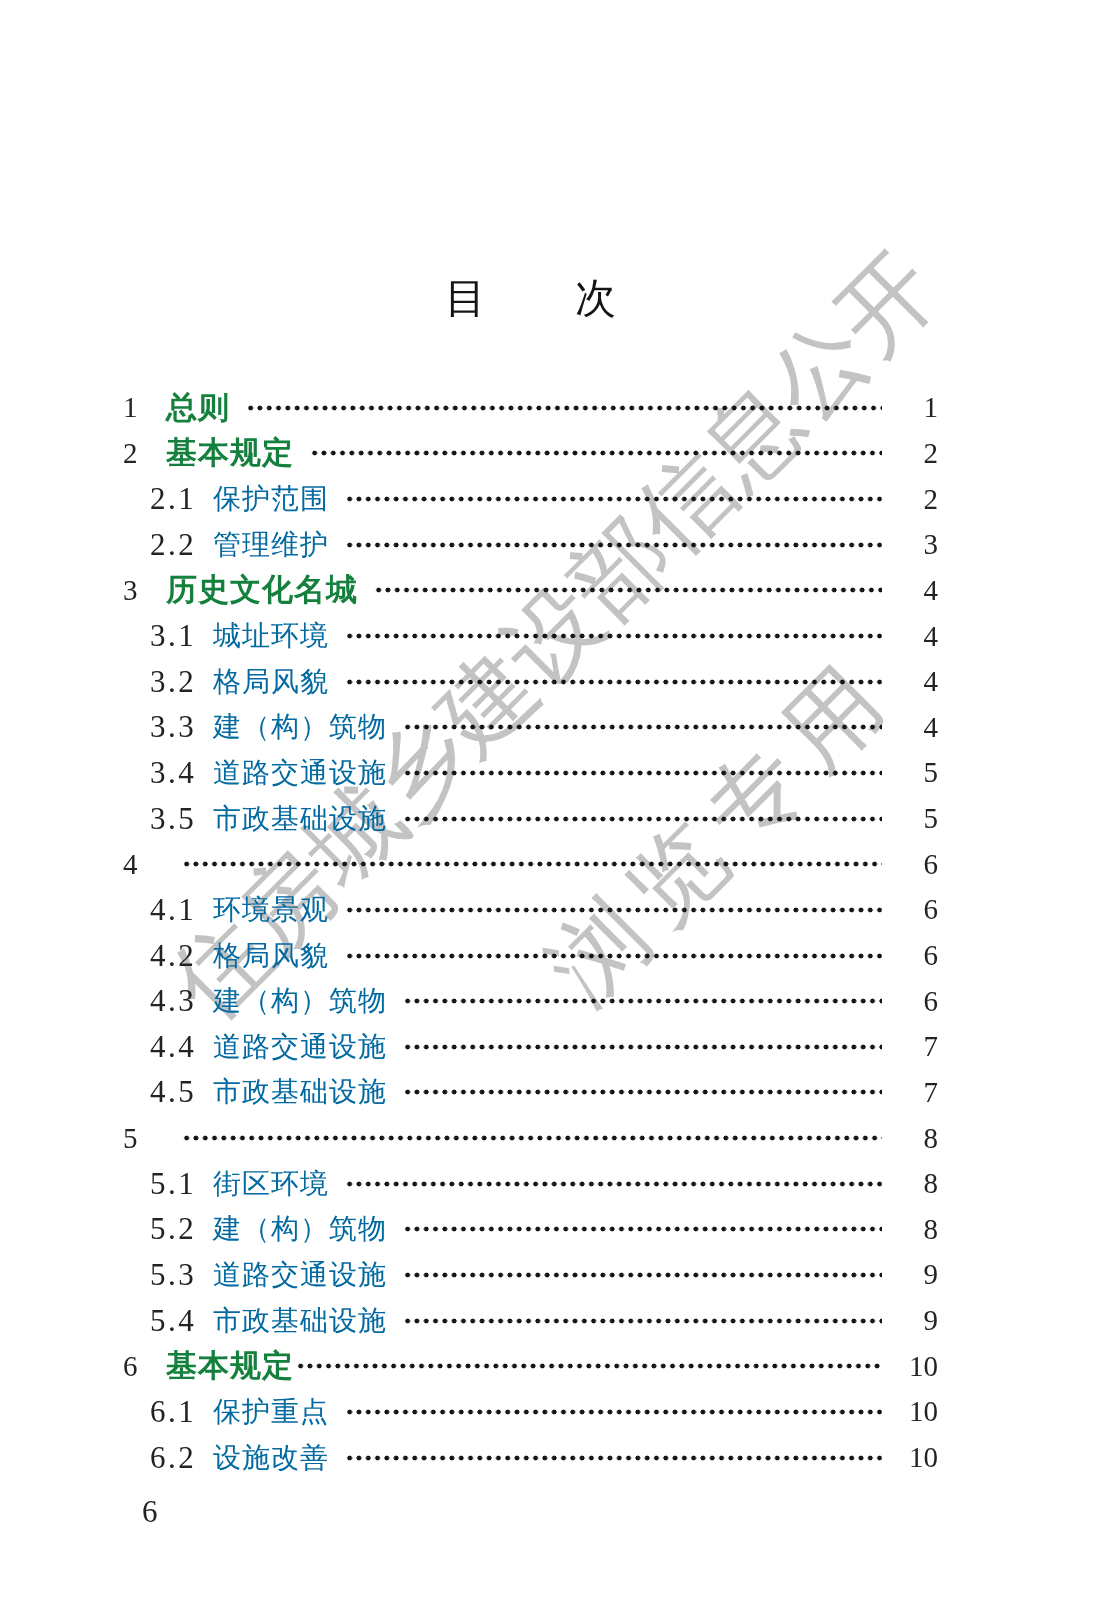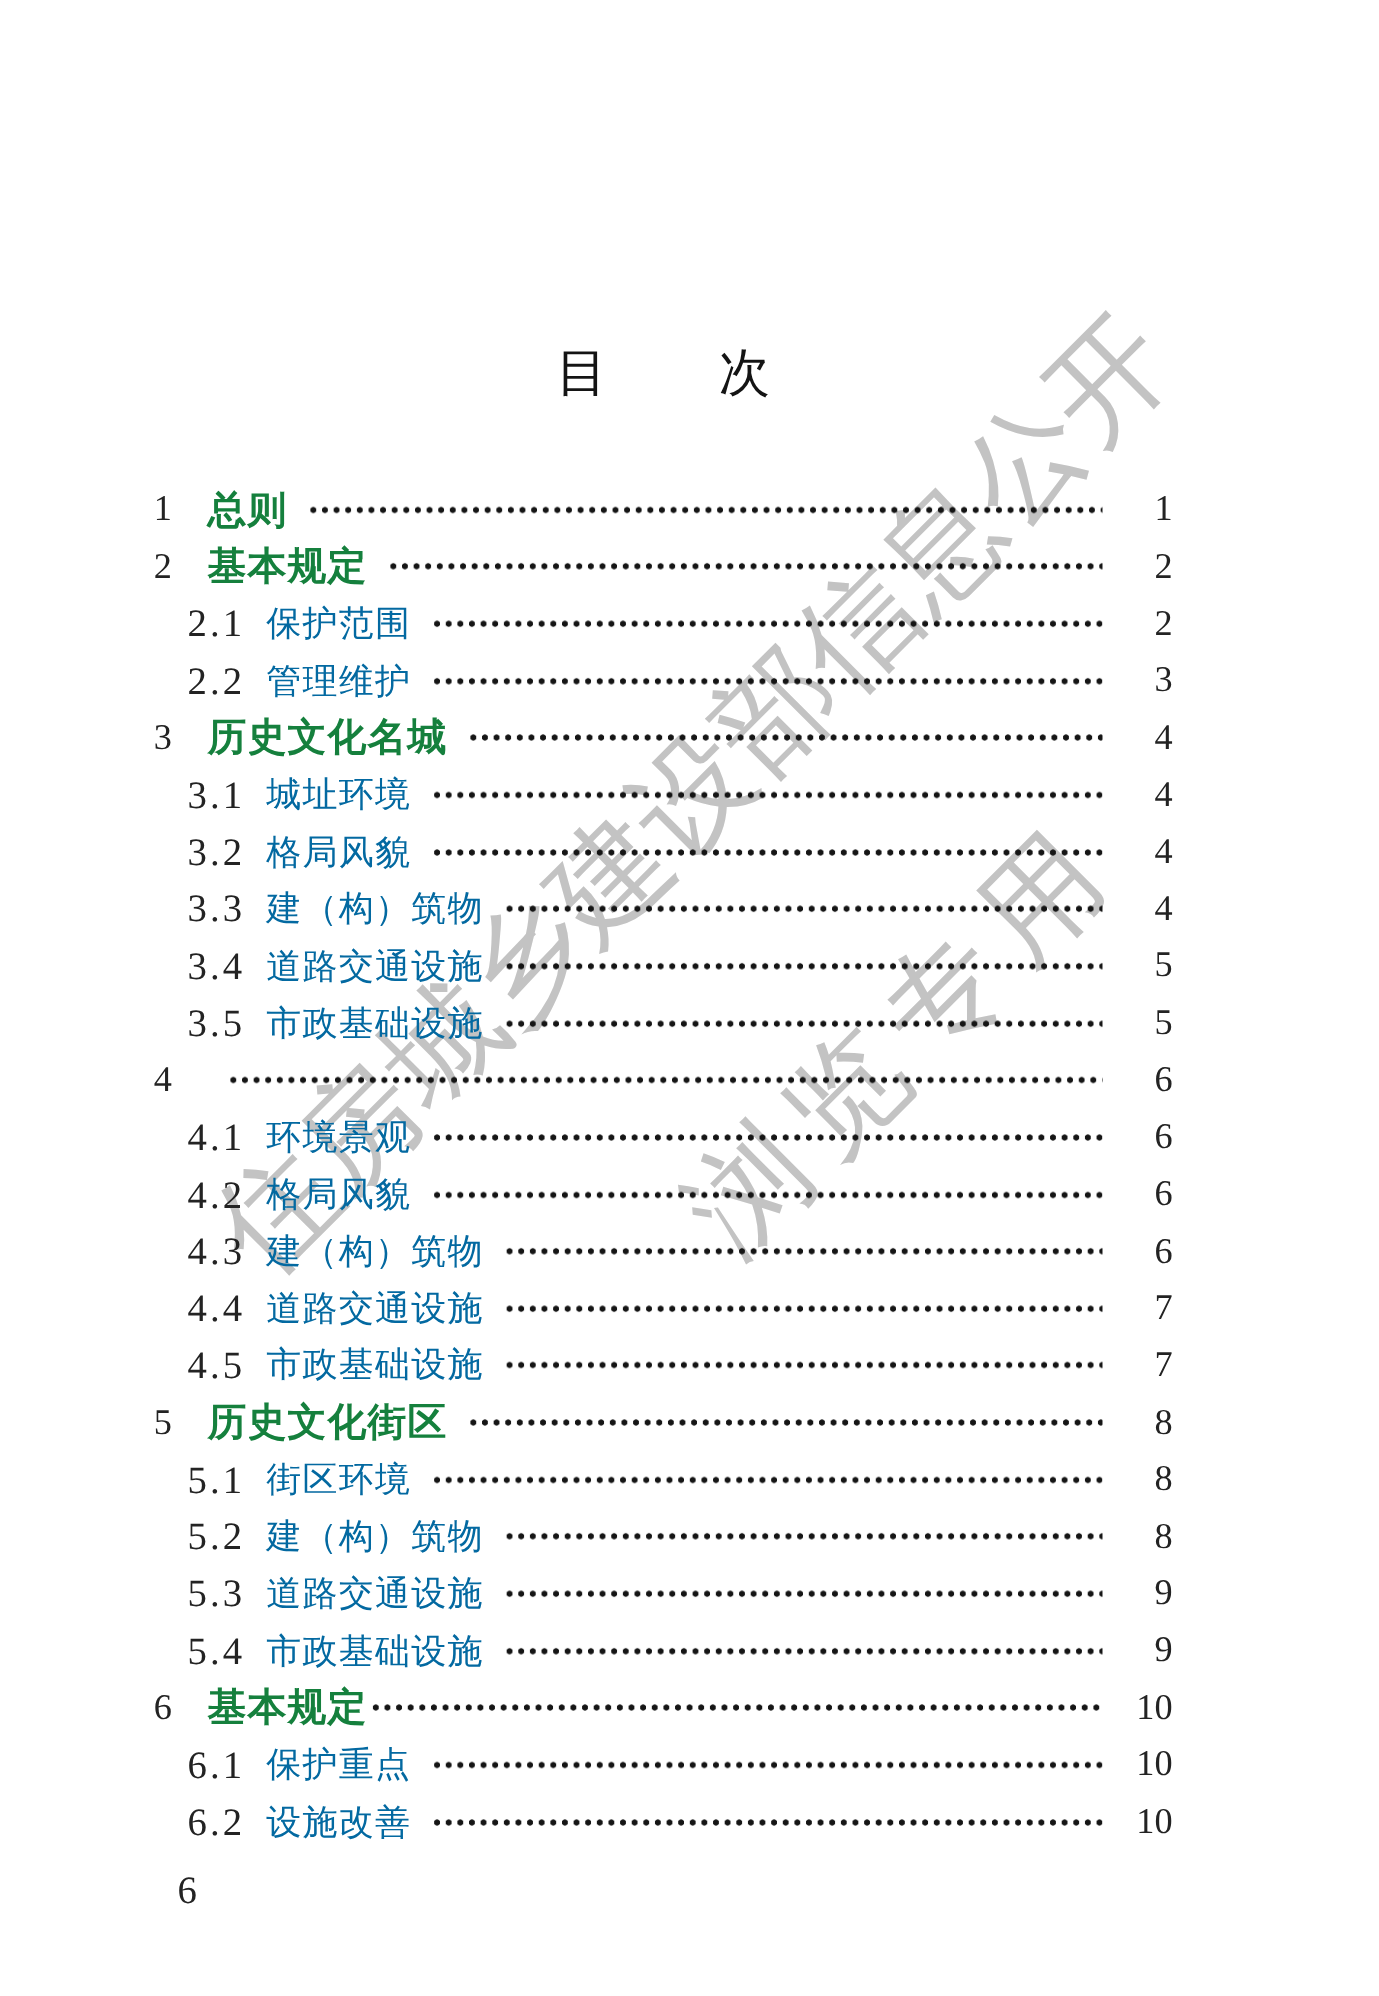--- a/index.html
+++ b/index.html
@@ -208,21 +208,20 @@
     <span class="pg">7</span>
   </div>
       <div class="row l2">
     <span class="num">4.5</span>
     <span class="label">市政基础设施</span>
     <span class="dots"></span>
     <span class="pg">7</span>
   </div>
       <div class="row l1">
     <span class="num">5</span>
-    <span class="label">历史文化街区</span>
     <span class="dots"></span>
     <span class="pg">8</span>
   </div>
       <div class="row l2">
     <span class="num">5.1</span>
     <span class="label">街区环境</span>
     <span class="dots"></span>
     <span class="pg">8</span>
   </div>
       <div class="row l2">

